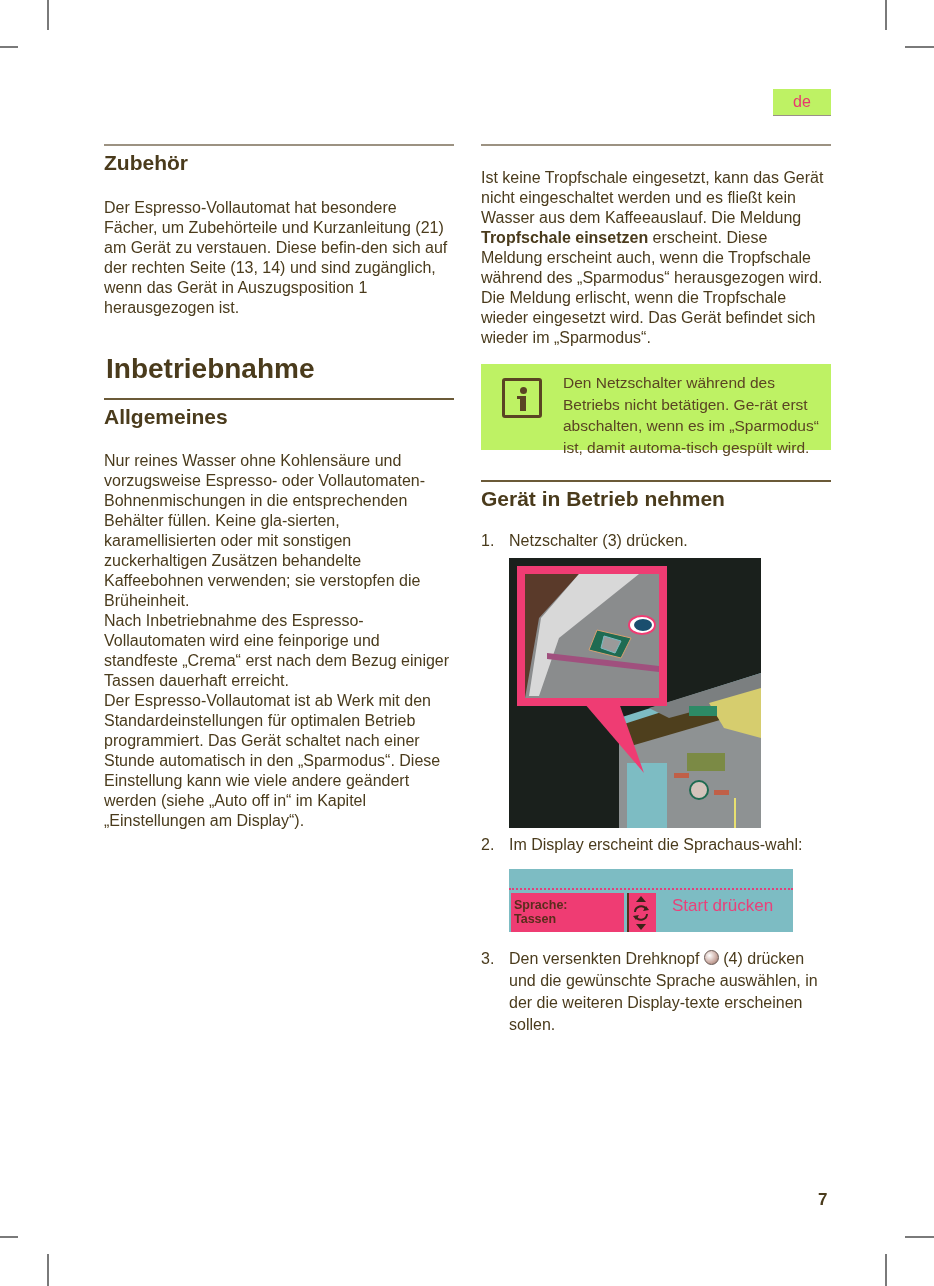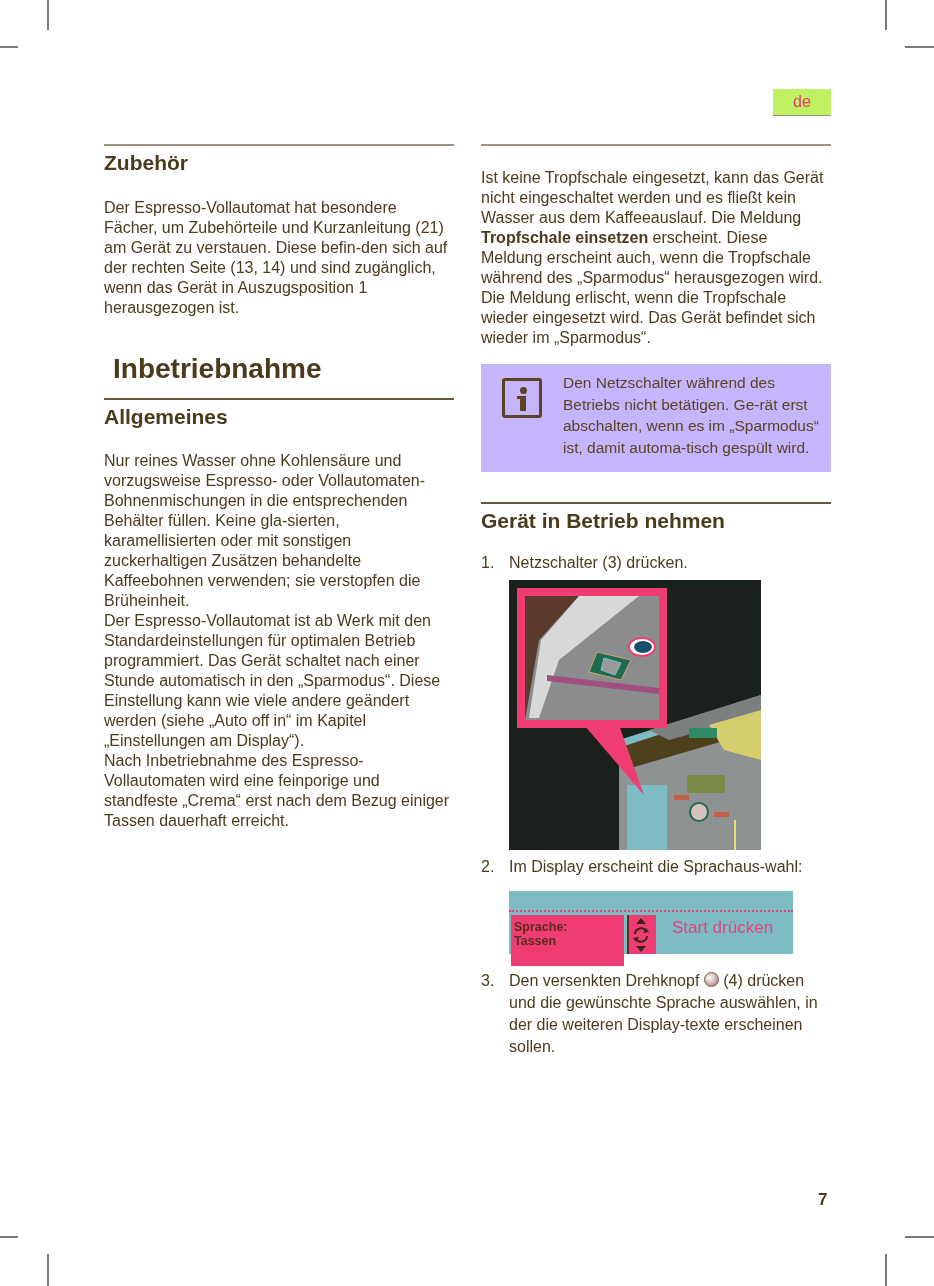--- a/index.html
+++ b/index.html
@@ -15,27 +15,27 @@
   }
   .page-num { position: absolute; left: 818px; top: 1190px; font-size: 17px; font-weight: bold; color: #4a3b1c; }
 
   .col { position: absolute; top: 144px; width: 350px; }
   .col-left { left: 104px; }
   .col-right { left: 481px; }
 
   .rule { border-top: 2px solid #9c9282; }
   .rule-dark { border-top: 2px solid #6b5a38; }
   .h2 { font-size: 21px; font-weight: bold; color: #4a3b1c; margin: 4px 0 0 0; line-height: 26px; }
-  .h1 { font-size: 28px; font-weight: bold; color: #4a3b1c; line-height: 34px; margin: 9px; }
+  .h1 { font-size: 28px; font-weight: bold; color: #4a3b1c; line-height: 34px; margin: 2px; }
   p.body { font-size: 16px; line-height: 20px; margin: 0; color: #4a3b1c; }
   .bold { font-weight: bold; }
 
   .info-box {
-    background: #c4b5fd; margin-top: 0; padding: 8px 12px 8px 0; display: flex;
-    height: 108px; box-sizing: border-box;
+    background: #bef264; margin-top: 0; padding: 8px 12px 8px 0; display: flex;
+    height: 86px; box-sizing: border-box;
   }
   .info-icon-wrap { width: 82px; display: flex; justify-content: center; padding-top: 6px; }
   .info-icon {
     width: 40px; height: 40px; border: 3px solid #5a4423; border-radius: 3px; box-sizing: border-box;
     position: relative;
   }
   .info-icon .dot { position: absolute; left: 15px; top: 6px; width: 7px; height: 7px; border-radius: 50%; background: #5a4423; }
   .info-icon .bar { position: absolute; left: 15px; top: 15px; width: 6px; height: 15px; background: #5a4423; }
   .info-icon .foot { position: absolute; left: 12px; top: 15px; width: 4px; height: 3px; background: #5a4423; }
   .info-text { font-size: 15.5px; line-height: 21.7px; color: #5a4423; flex: 1; }
@@ -45,21 +45,21 @@
   ol.steps .num { width: 28px; flex: none; }
 
   .illustration {
     width: 252px; height: 270px; background: #1a201c; position: relative; overflow: hidden; margin-top: 6px; margin-left: 28px;
   }
   .display-panel {
     width: 284px; height: 63px; background: #7dbcc3; position: relative; margin-left: 28px;
   }
   .display-panel .dots { position: absolute; left: 0; right: 0; top: 19px; border-top: 2px dotted #e0427a; }
   .display-panel .lang-box {
-    position: absolute; left: 2px; top: 24px; width: 113px; height: 51px; background: #ef3c73;
+    position: absolute; left: 2px; top: 24px; width: 113px; height: 39px; background: #ef3c73;
   }
   .display-panel .lang-box span { display: block; font-size: 12.5px; font-weight: bold; color: #5a2d1c; line-height: 14px; padding-left: 3px; }
   .display-panel .sel { position: absolute; left: 118px; top: 24px; width: 27px; height: 39px; background: #ef3c73; border-left: 2px solid #5a2d1c; }
   .display-panel .start { position: absolute; left: 163px; top: 27px; font-size: 17px; color: #e8427a; }
 </style>
 </head>
 <body>
 
 <div class="crop" style="left:47px;top:0;width:2px;height:30px;"></div>
 <div class="crop" style="left:0;top:46px;width:18px;height:2px;"></div>
@@ -78,22 +78,22 @@
     <div class="rule"></div>
     <h2 class="h2">Zubehör</h2>
     <p class="body" style="margin-top:22px;">Der Espresso-Vollautomat hat besondere Fächer, um Zubehörteile und Kurzanleitung (21) am Gerät zu verstauen. Diese befin-den sich auf der rechten Seite (13, 14) und sind zugänglich, wenn das Gerät in Auszugsposition 1 herausgezogen ist.</p>
   </section>
 
   <section style="margin-top:34px;">
     <h1 class="h1">Inbetriebnahme</h1>
     <div class="rule-dark" style="margin-top:12px;"></div>
     <h2 class="h2">Allgemeines</h2>
     <p class="body" style="margin-top:21px;">Nur reines Wasser ohne Kohlensäure und vorzugsweise Espresso- oder Vollautomaten-Bohnenmischungen in die entsprechenden Behälter füllen. Keine gla-sierten, karamellisierten oder mit sonstigen zuckerhaltigen Zusätzen behandelte Kaffeebohnen verwenden; sie verstopfen die Brüheinheit.</p>
+    <p class="body">Nach Inbetriebnahme des Espresso-Vollautomaten wird eine feinporige und standfeste „Crema“ erst nach dem Bezug einiger Tassen dauerhaft erreicht.</p>
     <p class="body">Der Espresso-Vollautomat ist ab Werk mit den Standardeinstellungen für optimalen Betrieb programmiert. Das Gerät schaltet nach einer Stunde automatisch in den „Sparmodus“. Diese Einstellung kann wie viele andere geändert werden (siehe „Auto off in“ im Kapitel „Einstellungen am Display“).</p>
-    <p class="body">Nach Inbetriebnahme des Espresso-Vollautomaten wird eine feinporige und standfeste „Crema“ erst nach dem Bezug einiger Tassen dauerhaft erreicht.</p>
   </section>
 </div>
 
 <div class="col col-right">
   <section>
     <div class="rule"></div>
     <p class="body" style="margin-top:22px;"><span>Ist keine Tropfschale eingesetzt, kann das Gerät nicht eingeschaltet werden und es fließt kein Wasser aus dem Kaffeeauslauf. Die Meldung </span><span class="bold">Tropfschale einsetzen</span><span> erscheint. Diese Meldung erscheint auch, wenn die Tropfschale während des „Sparmodus“ herausgezogen wird. Die Meldung erlischt, wenn die Tropfschale wieder eingesetzt wird. Das Gerät befindet sich wieder im „Sparmodus“.</span></p>
 
     <div class="info-box" style="margin-top:16px;">
       <div class="info-icon-wrap">

